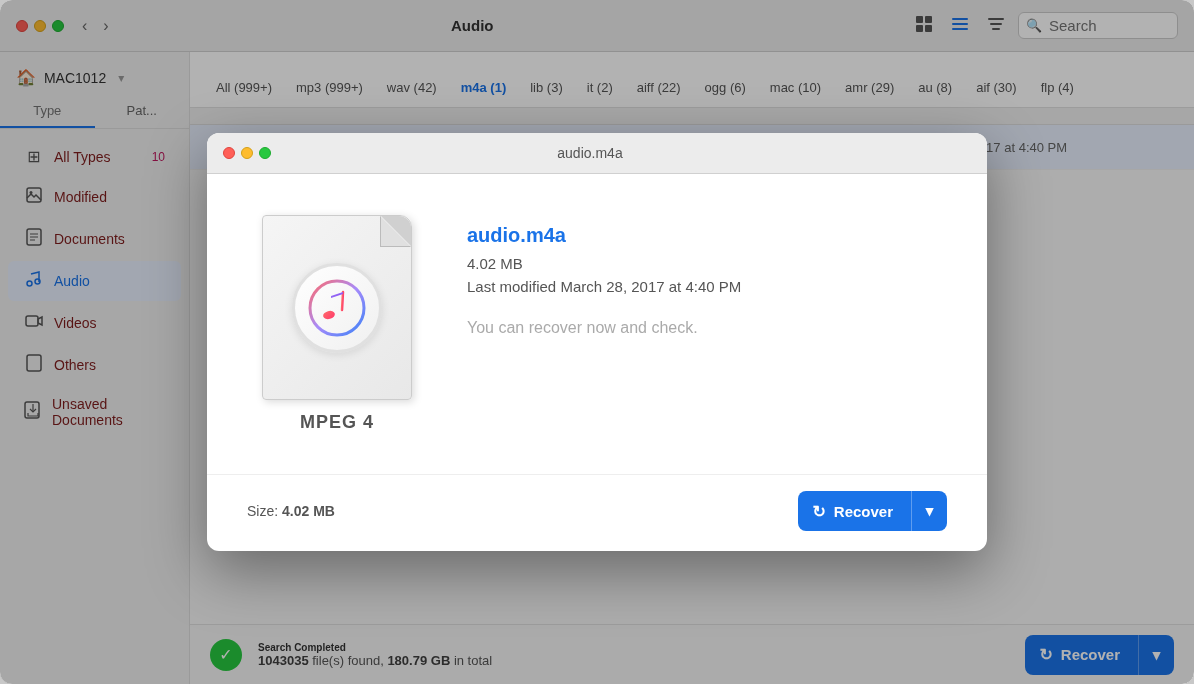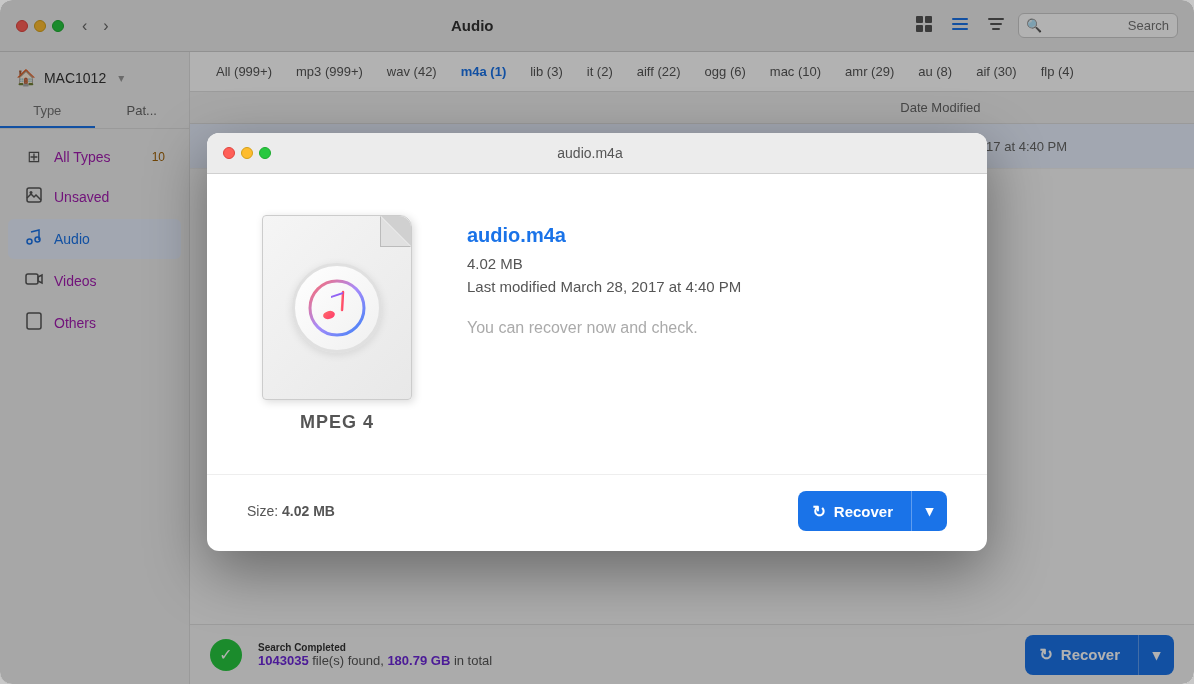--- a/index.html
+++ b/index.html
@@ -89,25 +89,24 @@
       background: #fff;
       border: 1px solid #ccc;
       border-radius: 6px;
       padding: 4px 8px;
       gap: 6px;
     }
     .search-icon { color: #999; font-size: 13px; }
     .search-input {
       border: none;
       outline: none;
-      font-size: 13px;
+      font-size: 15px;
       color: #666;
       background: transparent;
       width: 120px;
-      text-align: right;
     }
 
     
     .content-area {
       display: flex;
       flex: 1;
       overflow: hidden;
     }
 
     
@@ -156,22 +155,22 @@
       gap: 10px;
       padding: 9px 16px;
       cursor: pointer;
       border-radius: 6px;
       margin: 1px 8px;
     }
     .sidebar-nav-item.active { background: #e8f0fe; }
     .sidebar-nav-item.active .nav-label { color: #1a73e8; font-weight: 500; }
     .nav-icon { font-size: 16px; color: #555; width: 20px; text-align: center; }
     .sidebar-nav-item.active .nav-icon { color: #1a73e8; }
-    .nav-label { font-size: 14px; color: #a21caf; }
-    .nav-count { font-size: 12px; color: #a16207; margin-left: auto; }
+    .nav-label { font-size: 14px; color: #7f1d1d; }
+    .nav-count { font-size: 12px; color: #be185d; margin-left: auto; }
 
     
     .main-content {
       flex: 1;
       display: flex;
       flex-direction: column;
       background: #f8f8f8;
     }
 
     
@@ -183,20 +182,21 @@
       background: #fff;
       overflow-x: auto;
     }
     .filter-tab {
       padding: 4px 10px;
       font-size: 13px;
       color: #555;
       cursor: pointer;
       border-radius: 4px;
       white-space: nowrap;
+      margin-top: 16px;
     }
     .filter-tab.active { color: #1a73e8; font-weight: 700; }
 
     
     .table-header {
       display: flex;
       padding: 8px 16px;
       background: #f0f0f0;
       border-bottom: 1px solid #ddd;
     }
@@ -238,21 +238,21 @@
       display: flex;
       align-items: center;
       justify-content: center;
       color: white;
       font-size: 16px;
       flex-shrink: 0;
     }
     .search-complete-text { flex: 1; }
     .search-complete-title { font-size: 10px; font-weight: 600; color: #333; }
     .search-complete-subtitle { font-size: 13px; color: #555; }
-    .search-complete-subtitle strong { font-weight: 700; color: #6d28d9; }
+    .search-complete-subtitle strong { font-weight: 700; color: #404040; }
 
     .recover-btn-main {
       display: flex;
       align-items: center;
       background: #1a73e8;
       color: white;
       border: none;
       border-radius: 8px;
       cursor: pointer;
       font-size: 15px;
@@ -539,21 +539,32 @@
         <span class="nav-count">10</span>
       </div>
       <div class="sidebar-nav-item">
         <span class="nav-icon">
           <svg width="18" height="18" viewBox="0 0 18 18" fill="none">
             <rect x="2" y="2" width="14" height="14" rx="2" stroke="#555" stroke-width="1.5" fill="none"></rect>
             <circle cx="6" cy="6.5" r="1.5" fill="#555"></circle>
             <path d="M2 12l4-4 3 3 2-2 5 5" stroke="#555" stroke-width="1.5" fill="none"></path>
           </svg>
         </span>
-        <span class="nav-label">Unsaved</span>
+        <span class="nav-label">Modified</span>
+      </div>
+      <div class="sidebar-nav-item">
+        <span class="nav-icon">
+          <svg width="16" height="18" viewBox="0 0 16 18" fill="none">
+            <rect x="1" y="1" width="14" height="16" rx="2" stroke="#555" stroke-width="1.5" fill="none"></rect>
+            <line x1="4" y1="6" x2="12" y2="6" stroke="#555" stroke-width="1.2"></line>
+            <line x1="4" y1="9" x2="12" y2="9" stroke="#555" stroke-width="1.2"></line>
+            <line x1="4" y1="12" x2="9" y2="12" stroke="#555" stroke-width="1.2"></line>
+          </svg>
+        </span>
+        <span class="nav-label">Documents</span>
       </div>
       <div class="sidebar-nav-item active">
         <span class="nav-icon">
           <svg width="18" height="18" viewBox="0 0 18 18" fill="none">
             <path d="M6 4l8-2v10" stroke="#1a73e8" stroke-width="1.5" fill="none"></path>
             <circle cx="4.5" cy="13.5" r="2.5" stroke="#1a73e8" stroke-width="1.5" fill="none"></circle>
             <circle cx="12.5" cy="11.5" r="2.5" stroke="#1a73e8" stroke-width="1.5" fill="none"></circle>
           </svg>
         </span>
         <span class="nav-label">Audio</span>
@@ -567,20 +578,31 @@
         </span>
         <span class="nav-label">Videos</span>
       </div>
       <div class="sidebar-nav-item">
         <span class="nav-icon">
           <svg width="16" height="18" viewBox="0 0 16 18" fill="none">
             <rect x="1" y="1" width="14" height="16" rx="2" stroke="#555" stroke-width="1.5" fill="none"></rect>
           </svg>
         </span>
         <span class="nav-label">Others</span>
+      </div>
+      <div class="sidebar-nav-item">
+        <span class="nav-icon">
+          <svg width="18" height="18" viewBox="0 0 18 18" fill="none">
+            <rect x="1" y="1" width="14" height="16" rx="2" stroke="#555" stroke-width="1.5" fill="none"></rect>
+            <path d="M4 12v3h10v-3" stroke="#555" stroke-width="1.2"></path>
+            <line x1="9" y1="3" x2="9" y2="11" stroke="#555" stroke-width="1.2"></line>
+            <path d="M6 8l3 3 3-3" stroke="#555" stroke-width="1.2"></path>
+          </svg>
+        </span>
+        <span class="nav-label">Unsaved Documents</span>
       </div>
     </div>
 
     <div class="main-content">
 
       <div class="filter-tabs">
         <div class="filter-tab">All (999+)</div>
         <div class="filter-tab">mp3 (999+)</div>
         <div class="filter-tab">wav (42)</div>
         <div class="filter-tab active">m4a (1)</div>
@@ -591,21 +613,20 @@
         <div class="filter-tab">mac (10)</div>
         <div class="filter-tab">amr (29)</div>
         <div class="filter-tab">au (8)</div>
         <div class="filter-tab">aif (30)</div>
         <div class="filter-tab">flp (4)</div>
       </div>
 
       <div class="table-header">
         <div class="col-header col-name"></div>
         <div class="col-header col-path"></div>
-        <div class="col-header col-date">Date Modified</div>
       </div>
 
       <div class="file-list">
         <div class="file-row selected">
           <span class="file-icon">🎵</span>
           <span class="file-name">audio.m4a</span>
           <span class="file-path"></span>
           <span class="file-date">March 28, 2017 at 4:40 PM</span>
         </div>
       </div>

